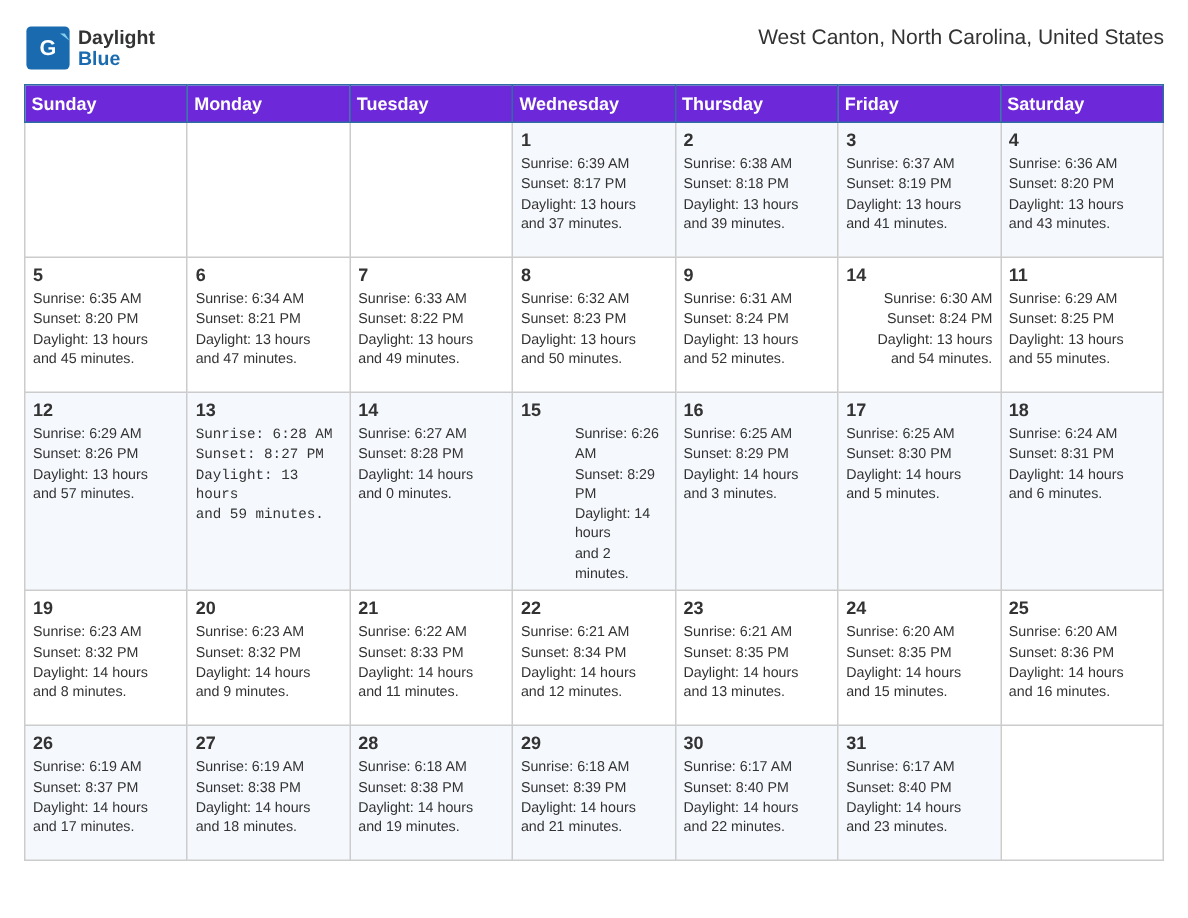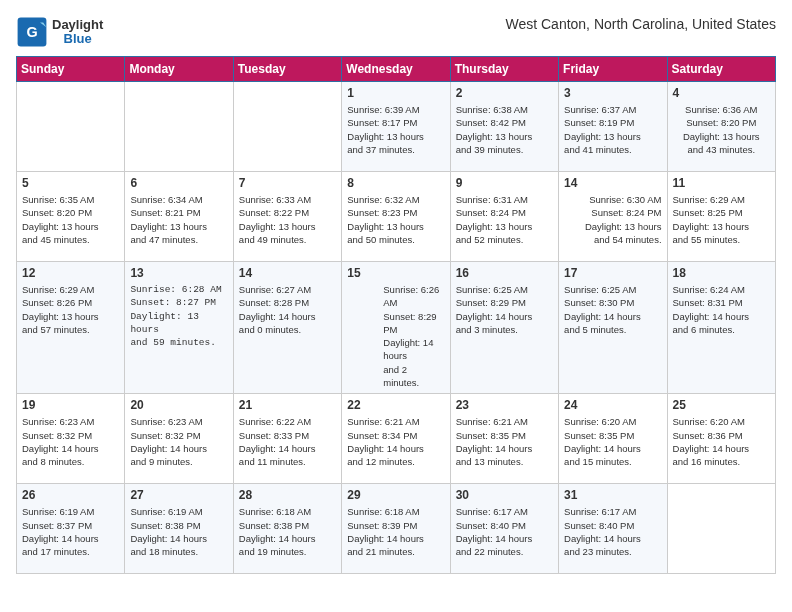--- a/index.html
+++ b/index.html
@@ -21,21 +21,21 @@
       align-items: center;
     }
     .logo-text {
       display: flex;
       flex-direction: column;
       font-size: 13px;
       font-weight: bold;
       line-height: 1.1;
     }
     .logo-text .general { color: #333; }
-    .logo-text .blue { color: #1a6ab0; text-align: center; }
+    .logo-text .blue { color: #1a6ab0; }
     .logo-icon {
       width: 32px;
       height: 32px;
       margin-right: 4px;
     }
     .title-block {
       text-align: right;
     }
     .month-year {
       font-size: 32px;
@@ -45,21 +45,21 @@
     .location {
       font-size: 14px;
       color: #333;
     }
     table {
       width: 100%;
       border-collapse: collapse;
       table-layout: fixed;
     }
     thead th {
-      background: #be185d;
+      background: #6d28d9;
       color: #fff;
       font-size: 12px;
       padding: 5px 4px;
       text-align: left;
       border: 1px solid #2e6da4;
     }
     tbody td {
       border: 1px solid #ccc;
       vertical-align: top;
       padding: 4px 5px;
@@ -126,34 +126,34 @@
         <td>
           <span class="day-num">1</span>
           <div class="cell-text" style="white-space: pre-line;">Sunrise: 6:39 AM
 Sunset: 8:17 PM
 Daylight: 13 hours
 and 37 minutes.</div>
         </td>
         <td>
           <span class="day-num">2</span>
           <div class="cell-text" style="white-space: pre-line;">Sunrise: 6:38 AM
-Sunset: 8:42 PM
+Sunset: 8:18 PM
 Daylight: 13 hours
 and 39 minutes.</div>
         </td>
         <td>
           <span class="day-num">3</span>
           <div class="cell-text" style="white-space: pre-line;">Sunrise: 6:37 AM
 Sunset: 8:19 PM
 Daylight: 13 hours
 and 41 minutes.</div>
         </td>
         <td>
           <span class="day-num">4</span>
-          <div class="cell-text" style="white-space: pre-line; text-align: center;">Sunrise: 6:36 AM
+          <div class="cell-text" style="white-space: pre-line;">Sunrise: 6:36 AM
 Sunset: 8:20 PM
 Daylight: 13 hours
 and 43 minutes.</div>
         </td>
       </tr>
       <tr>
         <td>
           <span class="day-num">5</span>
           <div class="cell-text" style="white-space: pre-line;">Sunrise: 6:35 AM
 Sunset: 8:20 PM

